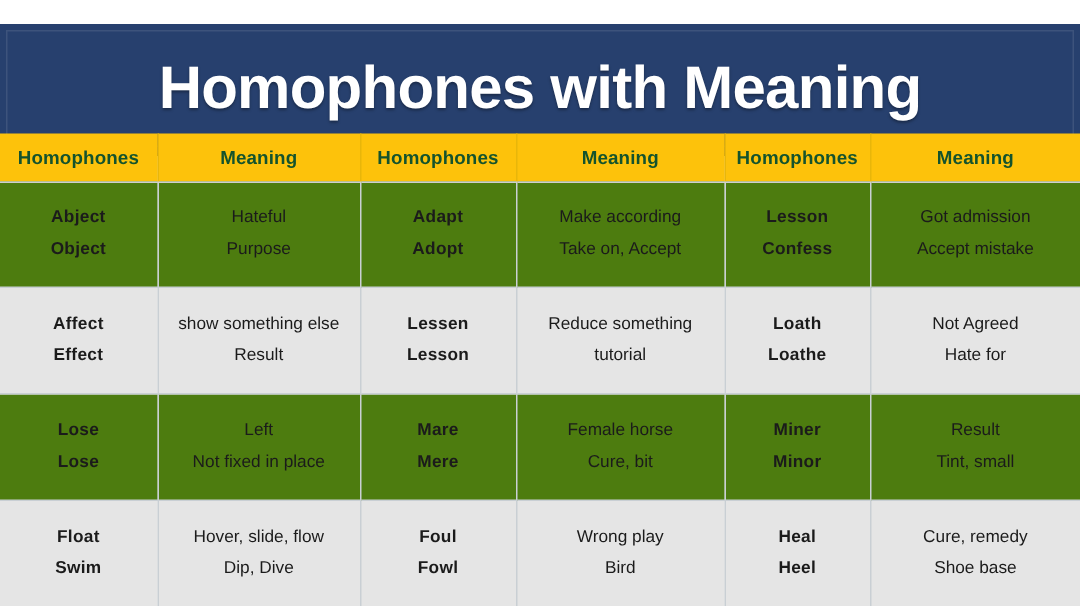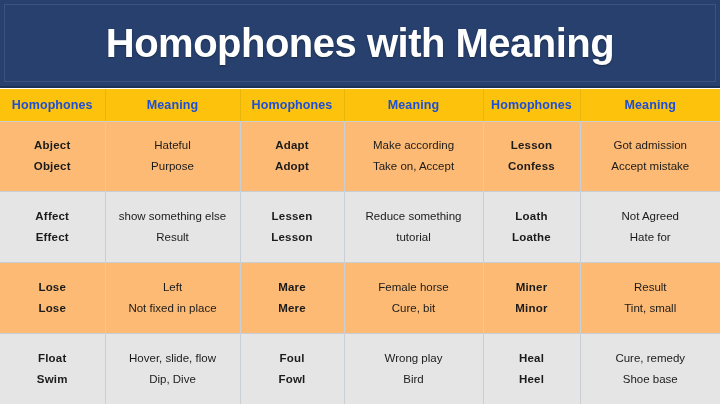--- a/index.html
+++ b/index.html
@@ -16,21 +16,21 @@
     position: relative;
     width: 720px;
     height: 404px;
     background: #ffffff;
   }
 
   
   .title-bar {
     position: absolute;
     left: 0;
-    top: 0;
+    top: 16px;
     width: 720px;
     height: 88px;
     background: #27406e;
     border-bottom: 2px solid #1d3157;
     display: flex;
     align-items: center;
     justify-content: center;
   }
   .title-bar::before {
     content: "";
@@ -67,21 +67,21 @@
 
   table.grid col.c-homo   { width: 105px; }
   table.grid col.c-mean   { width: 135px; }
   table.grid col.c-homo2  { width: 104px; }
   table.grid col.c-mean2  { width: 139px; }
   table.grid col.c-homo3  { width: 97px; }
   table.grid col.c-mean3  { width: 140px; }
 
   thead th {
     background: #fdc20b;
-    color: #1d4ed8;
+    color: #14532d;
     font-size: 12.5px;
     font-weight: bold;
     height: 32px;
     text-align: center;
     vertical-align: middle;
     border-right: 1px solid #e8b60a;
     border-bottom: 1px solid #cfcfcf;
     letter-spacing: 0.1px;
     white-space: nowrap;
   }
@@ -93,21 +93,21 @@
     text-align: center;
     vertical-align: middle;
     padding: 4px 3px;
     font-size: 11.5px;
     color: #1b1b1b;
     line-height: 1.85;
   }
   tbody td:last-child { border-right: none; }
   tbody tr:last-child td { border-bottom: none; }
 
-  tbody tr.shaded td { background: #fdba74; }
+  tbody tr.shaded td { background: #4d7c0f; }
   tbody tr.plain  td { background: #e5e5e5; }
 
   td.word { font-weight: bold; letter-spacing: 0.2px; }
   td.def  { font-weight: normal; }
 
   .line { display: block; white-space: nowrap; }
 </style>
 </head>
 <body>
 

